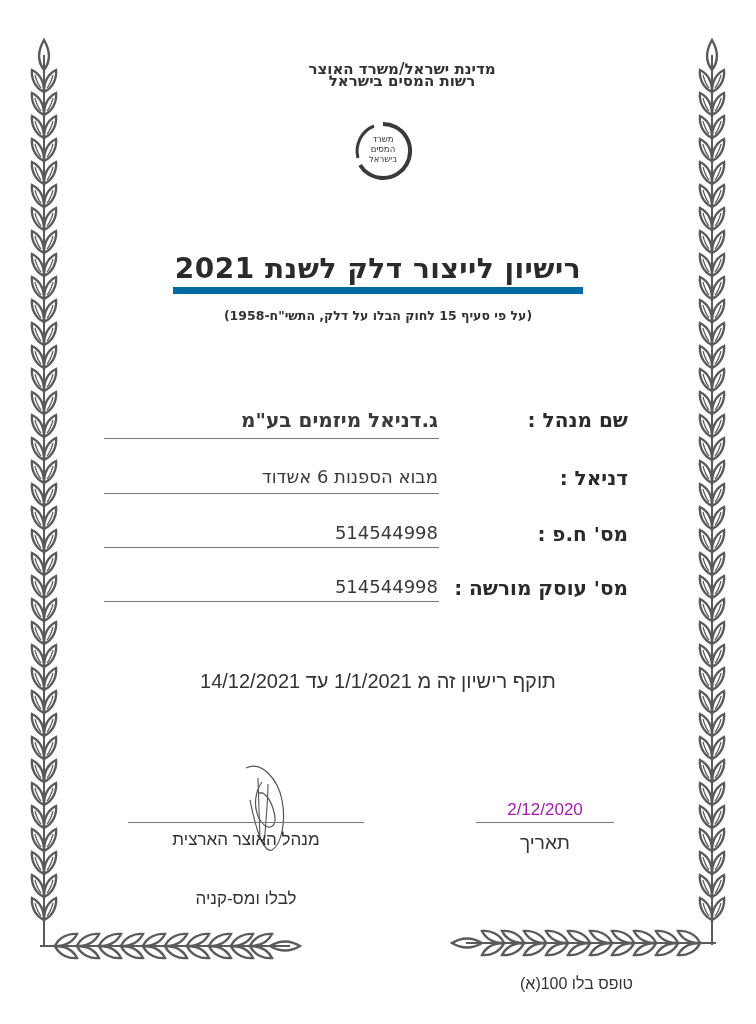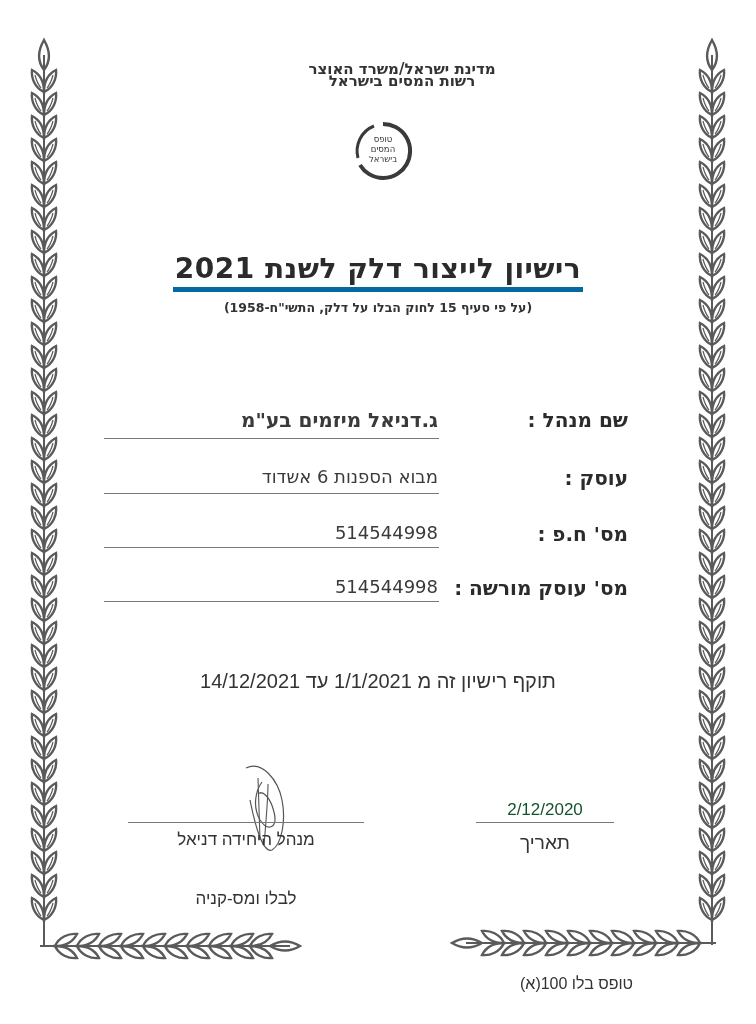--- a/index.html
+++ b/index.html
@@ -4,33 +4,33 @@
 <style>
   html, body { margin: 0; padding: 0; background: #ffffff; }
   body { width: 756px; height: 1024px; position: relative; overflow: hidden;
          font-family: "DejaVu Sans", "Liberation Sans", sans-serif; color: #2b2b2b; }
   .abs { position: absolute; }
   .rtl { direction: rtl; unicode-bidi: plaintext; }
   .border-svg { position: absolute; left: 0; top: 0; }
   .header-line { left: 0; width: 756px; text-align: center; font-weight: bold; font-size: 15px; color: #333; padding-left: 24px; }
   .title { left: 0; width: 756px; top: 252px; text-align: center; font-weight: bold;
            font-size: 28px; letter-spacing: 0.5px; }
-  .title span { border-bottom: 5px solid #0369a1; padding: 0 2px 2px; }
-  .subtitle { left: 0; width: 756px; top: 300px; text-align: center; font-weight: bold; font-size: 12.5px; color: #333; }
+  .title span { border-bottom: 7px solid #0369a1; padding: 0 2px 2px; }
+  .subtitle { left: 0; width: 756px; top: 308px; text-align: center; font-weight: bold; font-size: 12.5px; color: #333; }
   .label { right: 128px; font-weight: bold; font-size: 20px; text-align: right; white-space: nowrap; }
   .value { left: 104px; width: 334px; text-align: right; font-size: 18px; color: #3a3a3a; white-space: nowrap; }
   .value.bold { font-weight: bold; font-size: 20px; }
   .field-line { left: 104px; width: 335px; height: 0; border-top: 1.2px solid #7a7a7a; }
   .validity { left: 0; width: 756px; top: 670px; text-align: center; font-family: "Liberation Sans", sans-serif;
               font-size: 20px; color: #333; padding-left: 0; }
   .sig-line { left: 128px; width: 236px; top: 822px; border-top: 1.2px solid #7a7a7a; }
   .sig-caption { left: 128px; width: 236px; text-align: center; font-family: "Liberation Sans", sans-serif;
                  font-size: 17px; color: #333; }
   .date-value { left: 476px; width: 138px; top: 800px; text-align: center; font-family: "Liberation Sans", sans-serif;
-                font-size: 17px; color: #14532d; }
+                font-size: 17px; color: #a21caf; }
   .date-line { left: 476px; width: 138px; top: 822px; border-top: 1.2px solid #7a7a7a; }
   .date-caption { left: 476px; width: 138px; top: 832px; text-align: center; font-family: "Liberation Sans", sans-serif;
                   font-size: 19px; color: #333; }
   .form-code { left: 520px; width: 180px; top: 975px; text-align: left; font-family: "Liberation Sans", sans-serif;
                font-size: 16px; color: #333; }
   .logo { left: 352px; top: 120px; width: 62px; height: 62px; }
 </style>
 </head>
 <body>
 
@@ -134,34 +134,34 @@
 <div class="abs header-line rtl" style="top:60px;">מדינת ישראל/משרד האוצר</div>
 <div class="abs header-line rtl" style="top:72px;">רשות המסים בישראל</div>
 
 <div class="abs logo">
   <svg width="62" height="62" viewBox="0 0 62 62">
     <path d="M31,4 A27,27 0 1 1 8,45" fill="none" stroke="#3a3a3a" stroke-width="4"></path>
     <path d="M6,38 A27,27 0 0 1 22,6" fill="none" stroke="#3a3a3a" stroke-width="3"></path>
     <path d="M49,10 A26,26 0 0 1 56,22" fill="none" stroke="#3a3a3a" stroke-width="2"></path>
   </svg>
   <div class="abs rtl" style="left:0;top:14px;width:62px;text-align:center;font-size:8.5px;line-height:10px;color:#333;">
-    <div>טופס</div>
+    <div>משרד</div>
     <div>המסים</div>
     <div>בישראל</div>
   </div>
 </div>
 
 <div class="abs title rtl"><span>רישיון לייצור דלק לשנת 2021</span></div>
 <div class="abs subtitle rtl">(על פי סעיף 15 לחוק הבלו על דלק, התשי"ח-1958)</div>
 
 <div class="abs label rtl" style="top:408px;">שם מנהל :</div>
 <div class="abs value bold rtl" style="top:408px;">ג.דניאל מיזמים בע"מ</div>
 <div class="abs field-line" style="top:438px;"></div>
 
-<div class="abs label rtl" style="top:466px;">עוסק :</div>
+<div class="abs label rtl" style="top:466px;">דניאל :</div>
 <div class="abs value rtl" style="top:466px;">מבוא הספנות 6 אשדוד</div>
 <div class="abs field-line" style="top:493px;"></div>
 
 <div class="abs label rtl" style="top:522px;margin-left:43px;">מס' ח.פ :</div>
 <div class="abs value" style="top:522px;font-family:'DejaVu Sans',sans-serif;">514544998</div>
 <div class="abs field-line" style="top:547px;"></div>
 
 <div class="abs label rtl" style="top:576px;">מס' עוסק מורשה :</div>
 <div class="abs value" style="top:576px;font-family:'DejaVu Sans',sans-serif;">514544998</div>
 <div class="abs field-line" style="top:601px;"></div>
@@ -169,20 +169,20 @@
 <div class="abs validity rtl">תוקף רישיון זה מ 1/1/2021 עד 14/12/2021</div>
 
 <div class="abs" style="left:232px;top:760px;width:70px;height:100px;">
   <svg width="70" height="100" viewBox="0 0 70 100">
     <path d="M14,8 C30,0 46,20 50,40 C54,60 50,84 40,90 C30,94 22,60 18,40" fill="none" stroke="#555" stroke-width="1.2"></path>
     <path d="M30,22 C24,30 20,46 28,60 C36,72 46,68 42,52 C38,36 30,30 26,34" fill="none" stroke="#555" stroke-width="1.2"></path>
     <path d="M26,18 L28,80 M36,24 C36,40 34,60 32,86" fill="none" stroke="#555" stroke-width="1.1"></path>
   </svg>
 </div>
 <div class="abs sig-line"></div>
-<div class="abs sig-caption rtl" style="top:830px;">מנהל היחידה דניאל</div>
+<div class="abs sig-caption rtl" style="top:830px;">מנהל האוצר הארצית</div>
 <div class="abs sig-caption rtl" style="top:889px;">לבלו ומס-קניה</div>
 
 <div class="abs date-value">2/12/2020</div>
 <div class="abs date-line"></div>
 <div class="abs date-caption rtl">תאריך</div>
 
 <div class="abs form-code rtl">טופס בלו 100(א)</div>
 
 </body></html>

